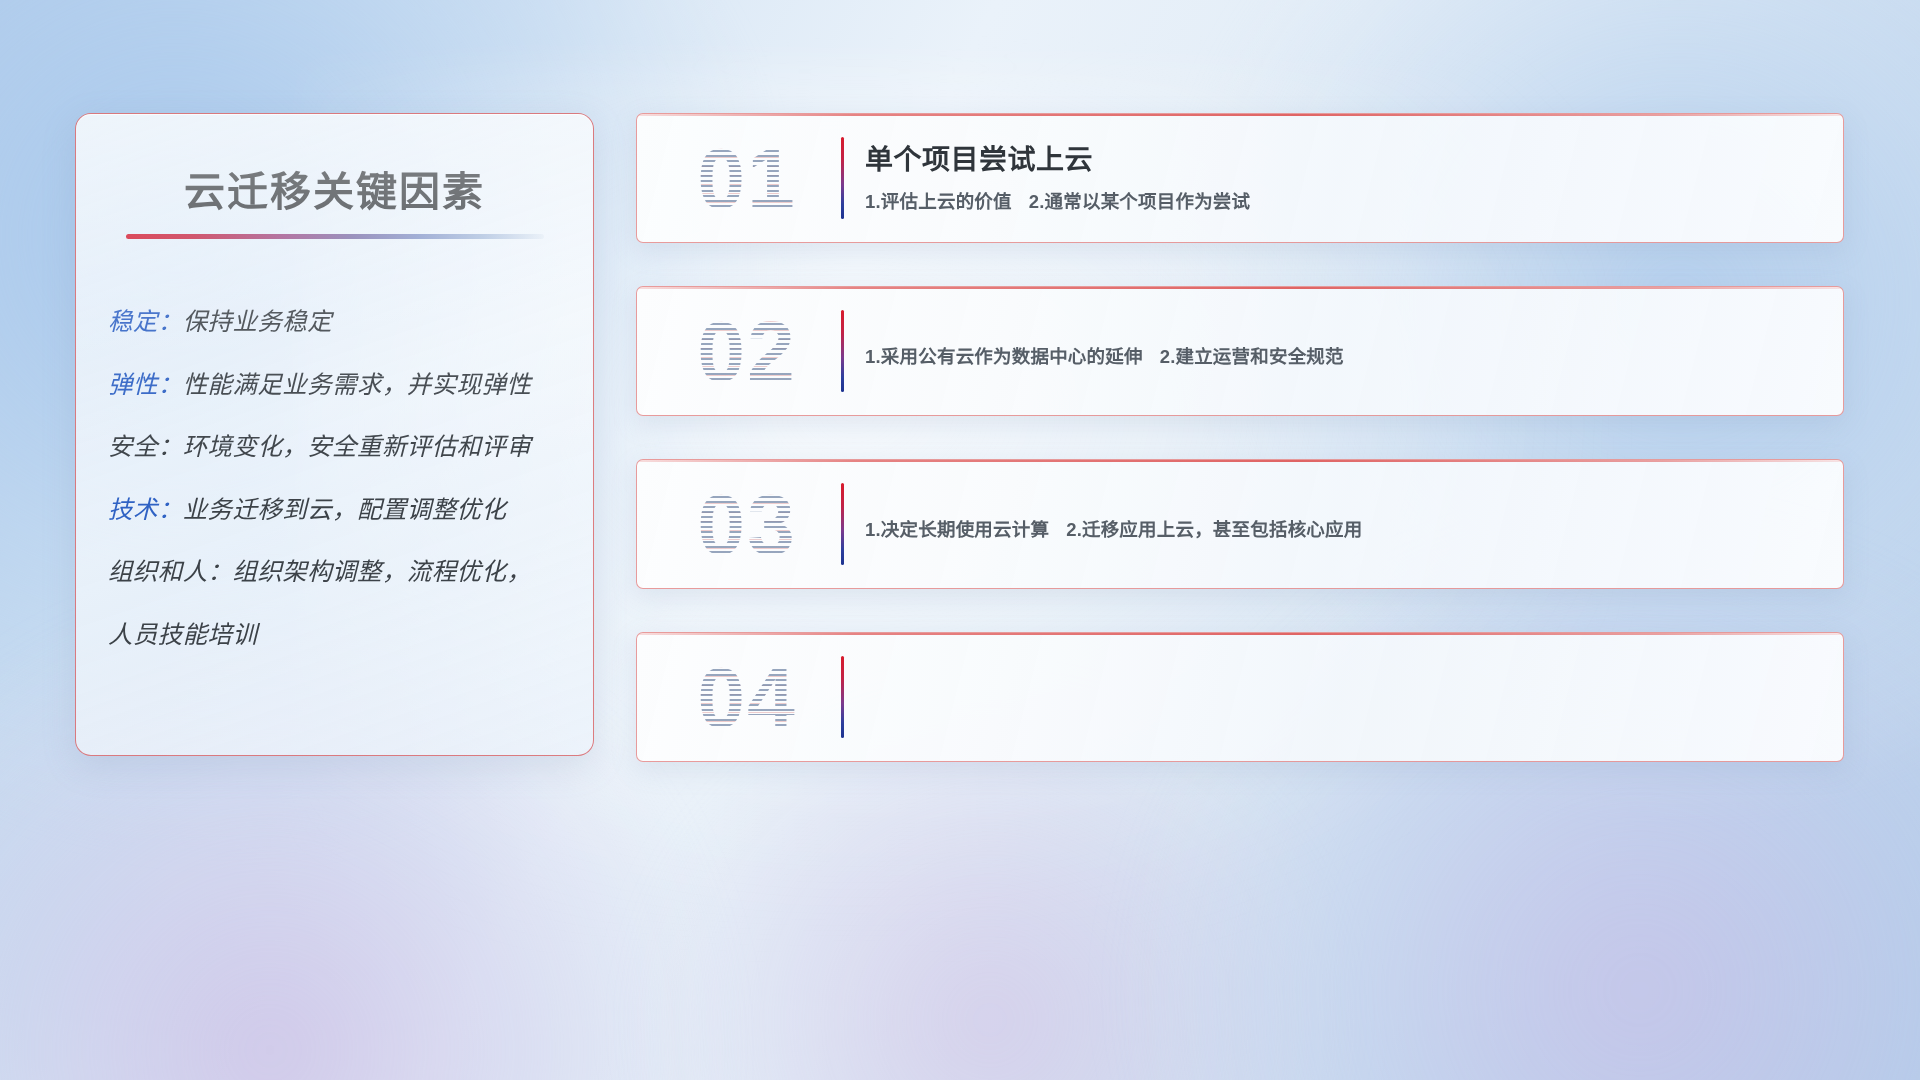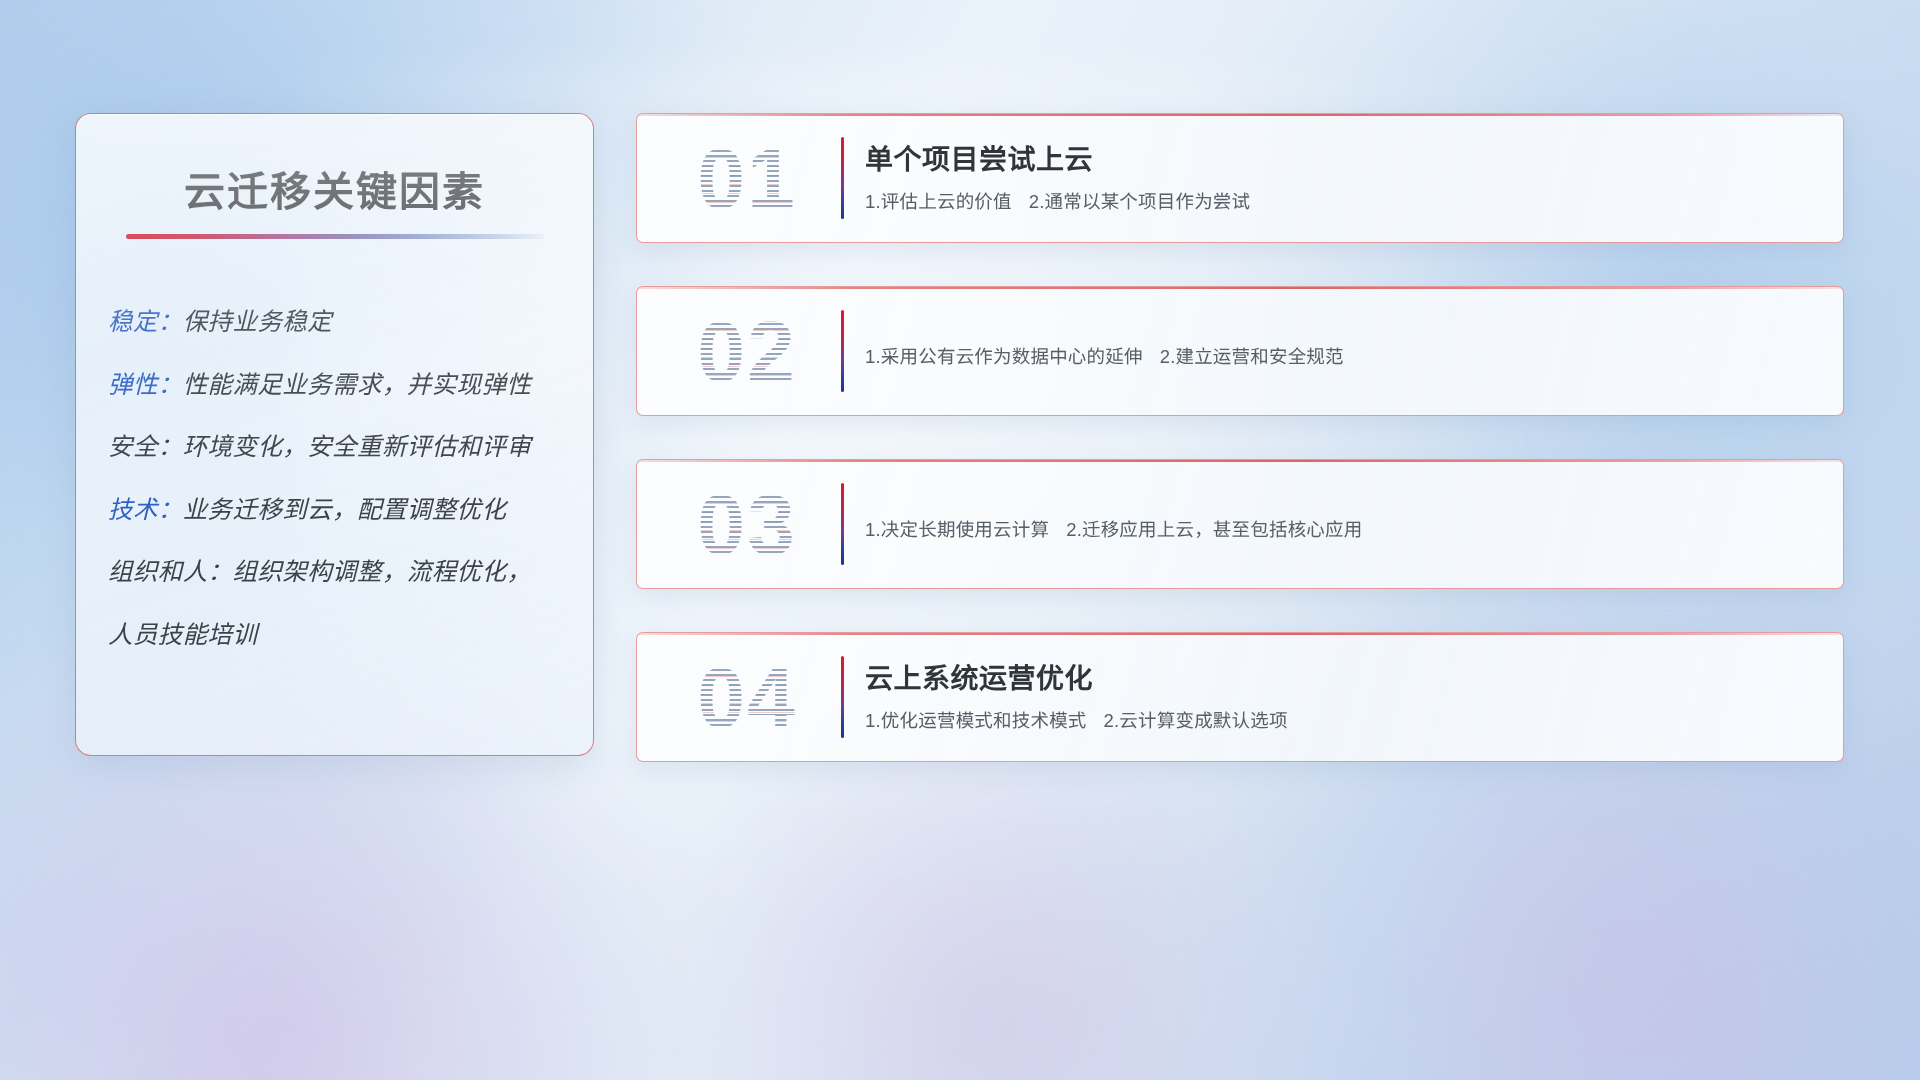--- a/index.html
+++ b/index.html
@@ -322,20 +322,21 @@
     line-height: 1.2;
     white-space: nowrap;
   }
   .card-sub {
     margin-top: 13px;
     font-size: 18.5px;
     color: #565e67;
     letter-spacing: 0.2px;
     line-height: 1.3;
     white-space: nowrap;
+    font-weight: bold;
   }
   .card-sub .gap {
     display: inline-block;
     width: 17px;
   }
 </style>
 </head>
 <body>
 
 <div class="bg-base"></div>
@@ -408,21 +409,17 @@
       <div class="card-bar"></div>
       <div class="card-body">
         <div class="card-sub"><span>1.决定长期使用云计算</span><span class="gap"></span><span>2.迁移应用上云，甚至包括核心应用</span></div>
       </div>
     </div>
 
     <div class="card">
       <div class="card-number-shadow">04</div>
       <div class="card-number">04</div>
       <div class="card-bar"></div>
-      <div class="card-body">
-        <div class="card-title">云上系统运营优化</div>
-        <div class="card-sub"><span>1.优化运营模式和技术模式</span><span class="gap"></span><span>2.云计算变成默认选项</span></div>
-      </div>
     </div>
 
   </div>
 
 </div>
 
 </body></html>

